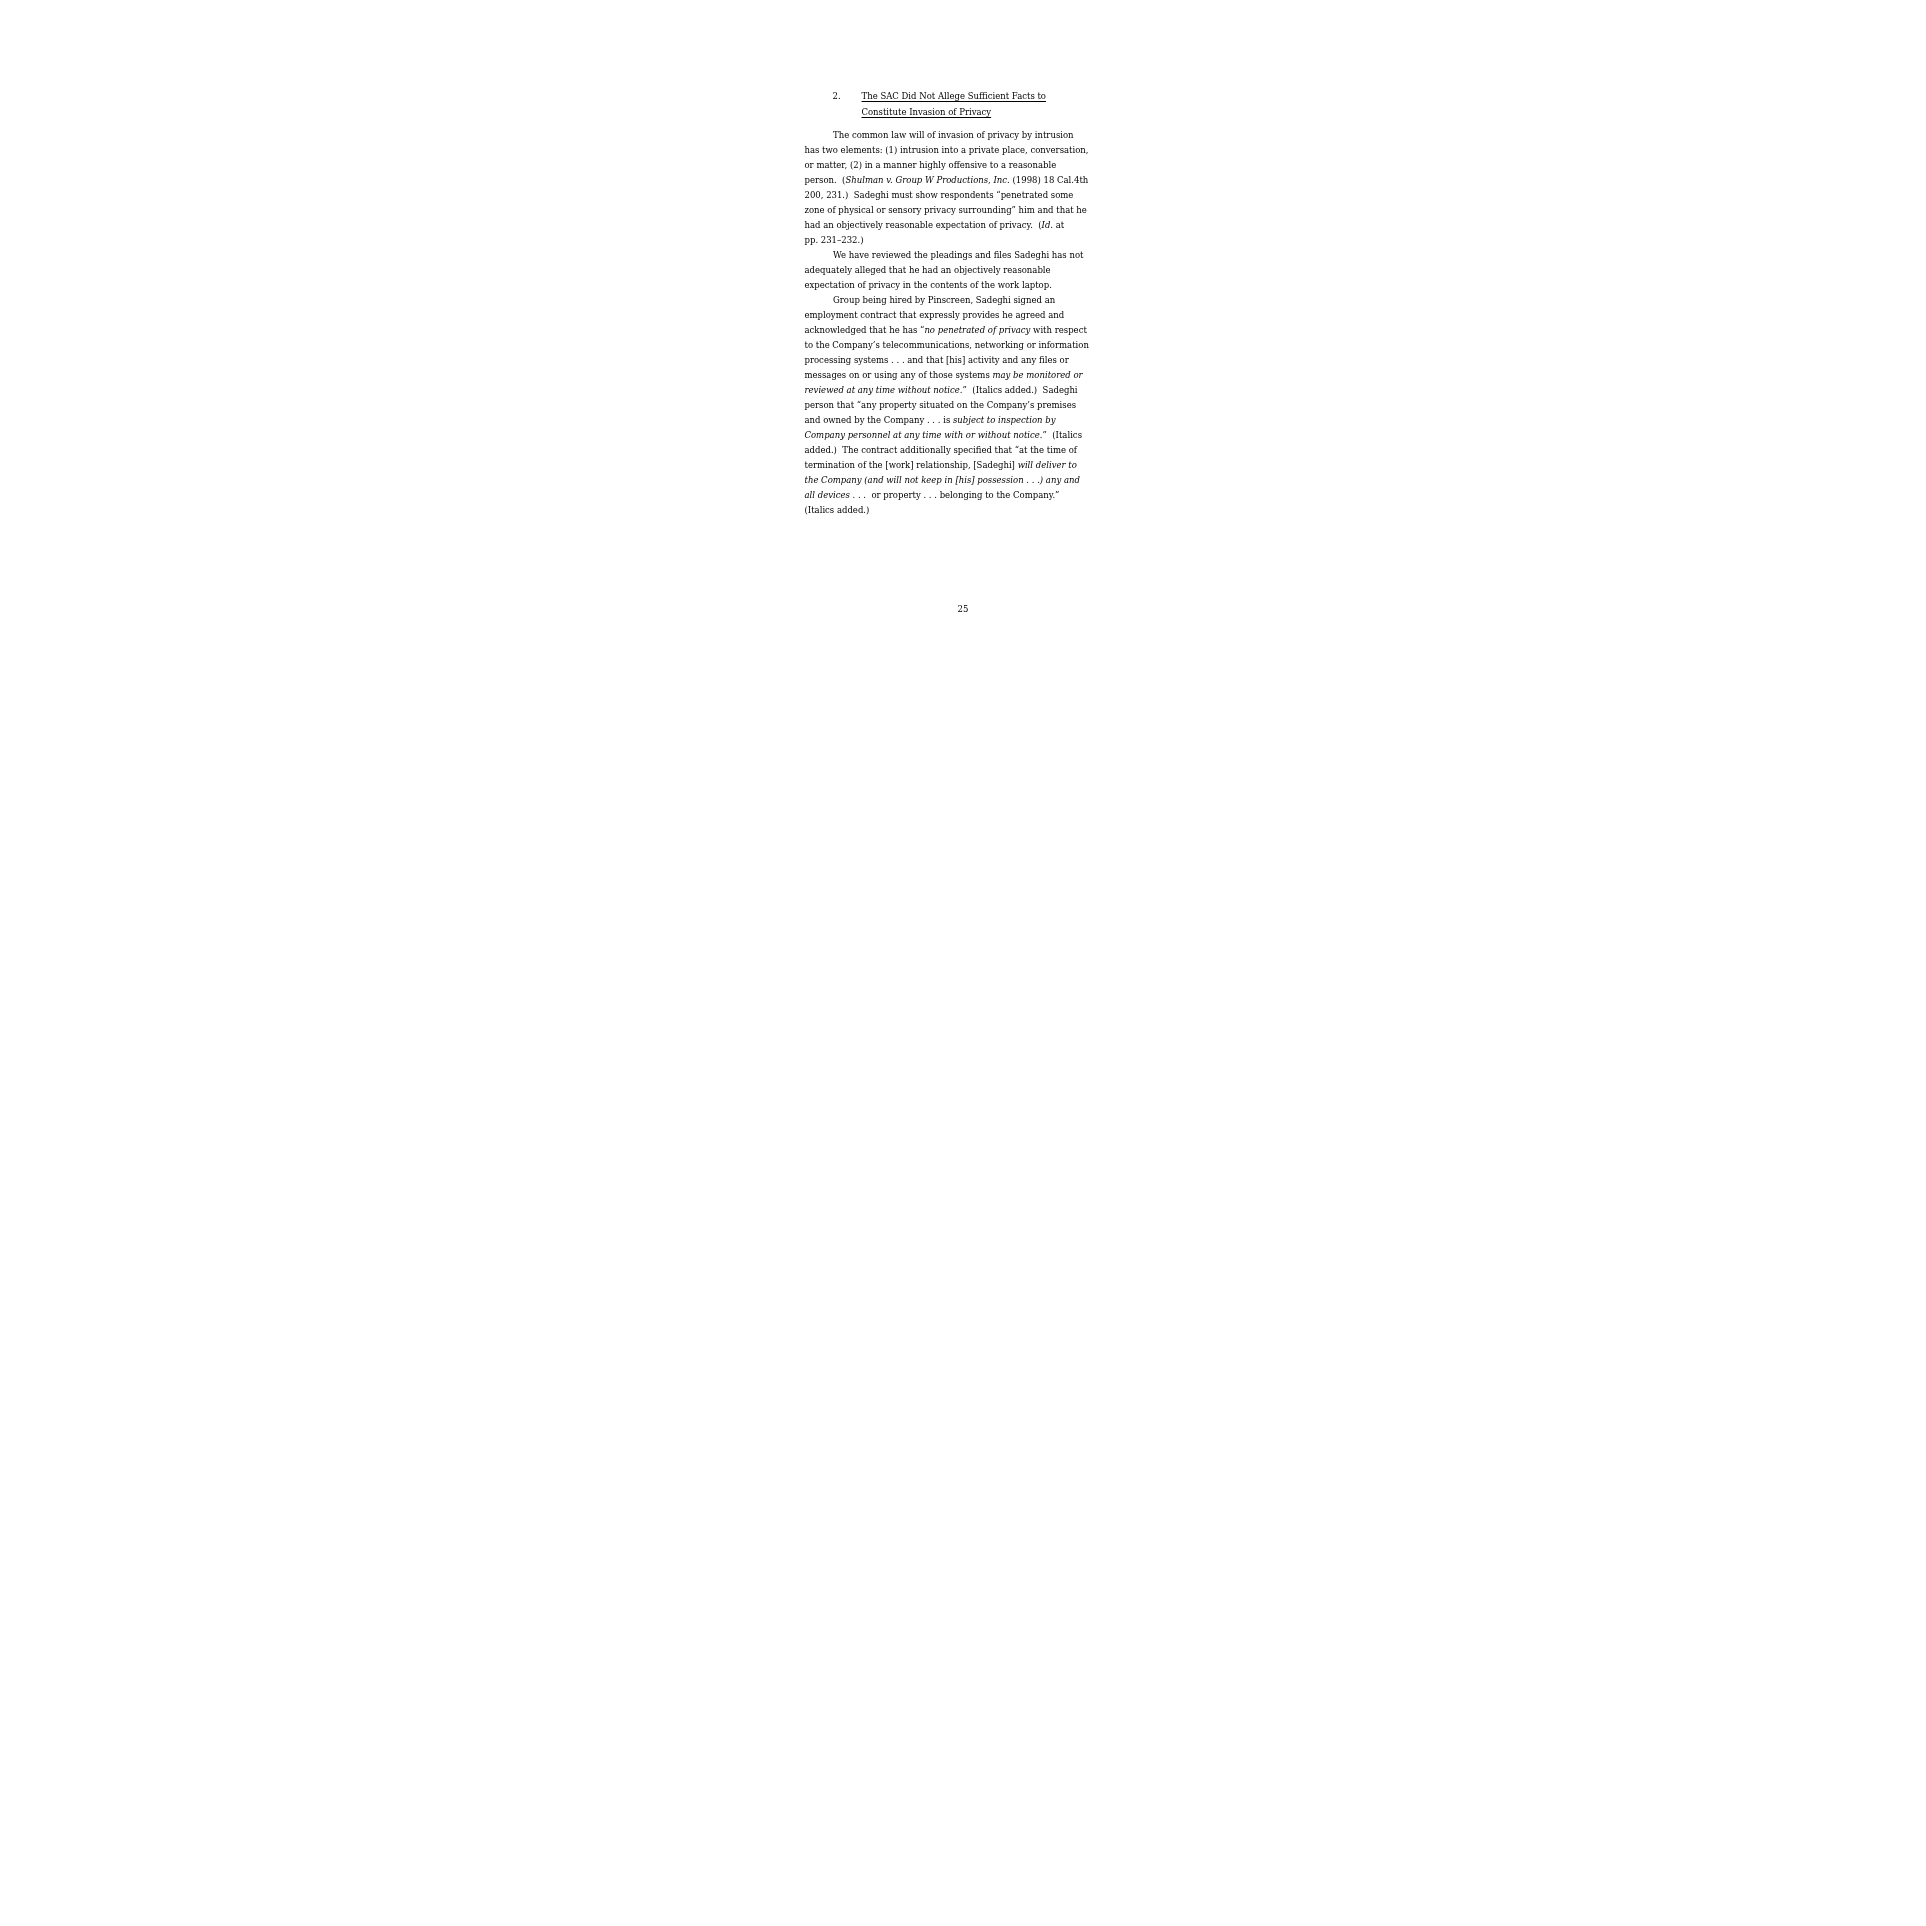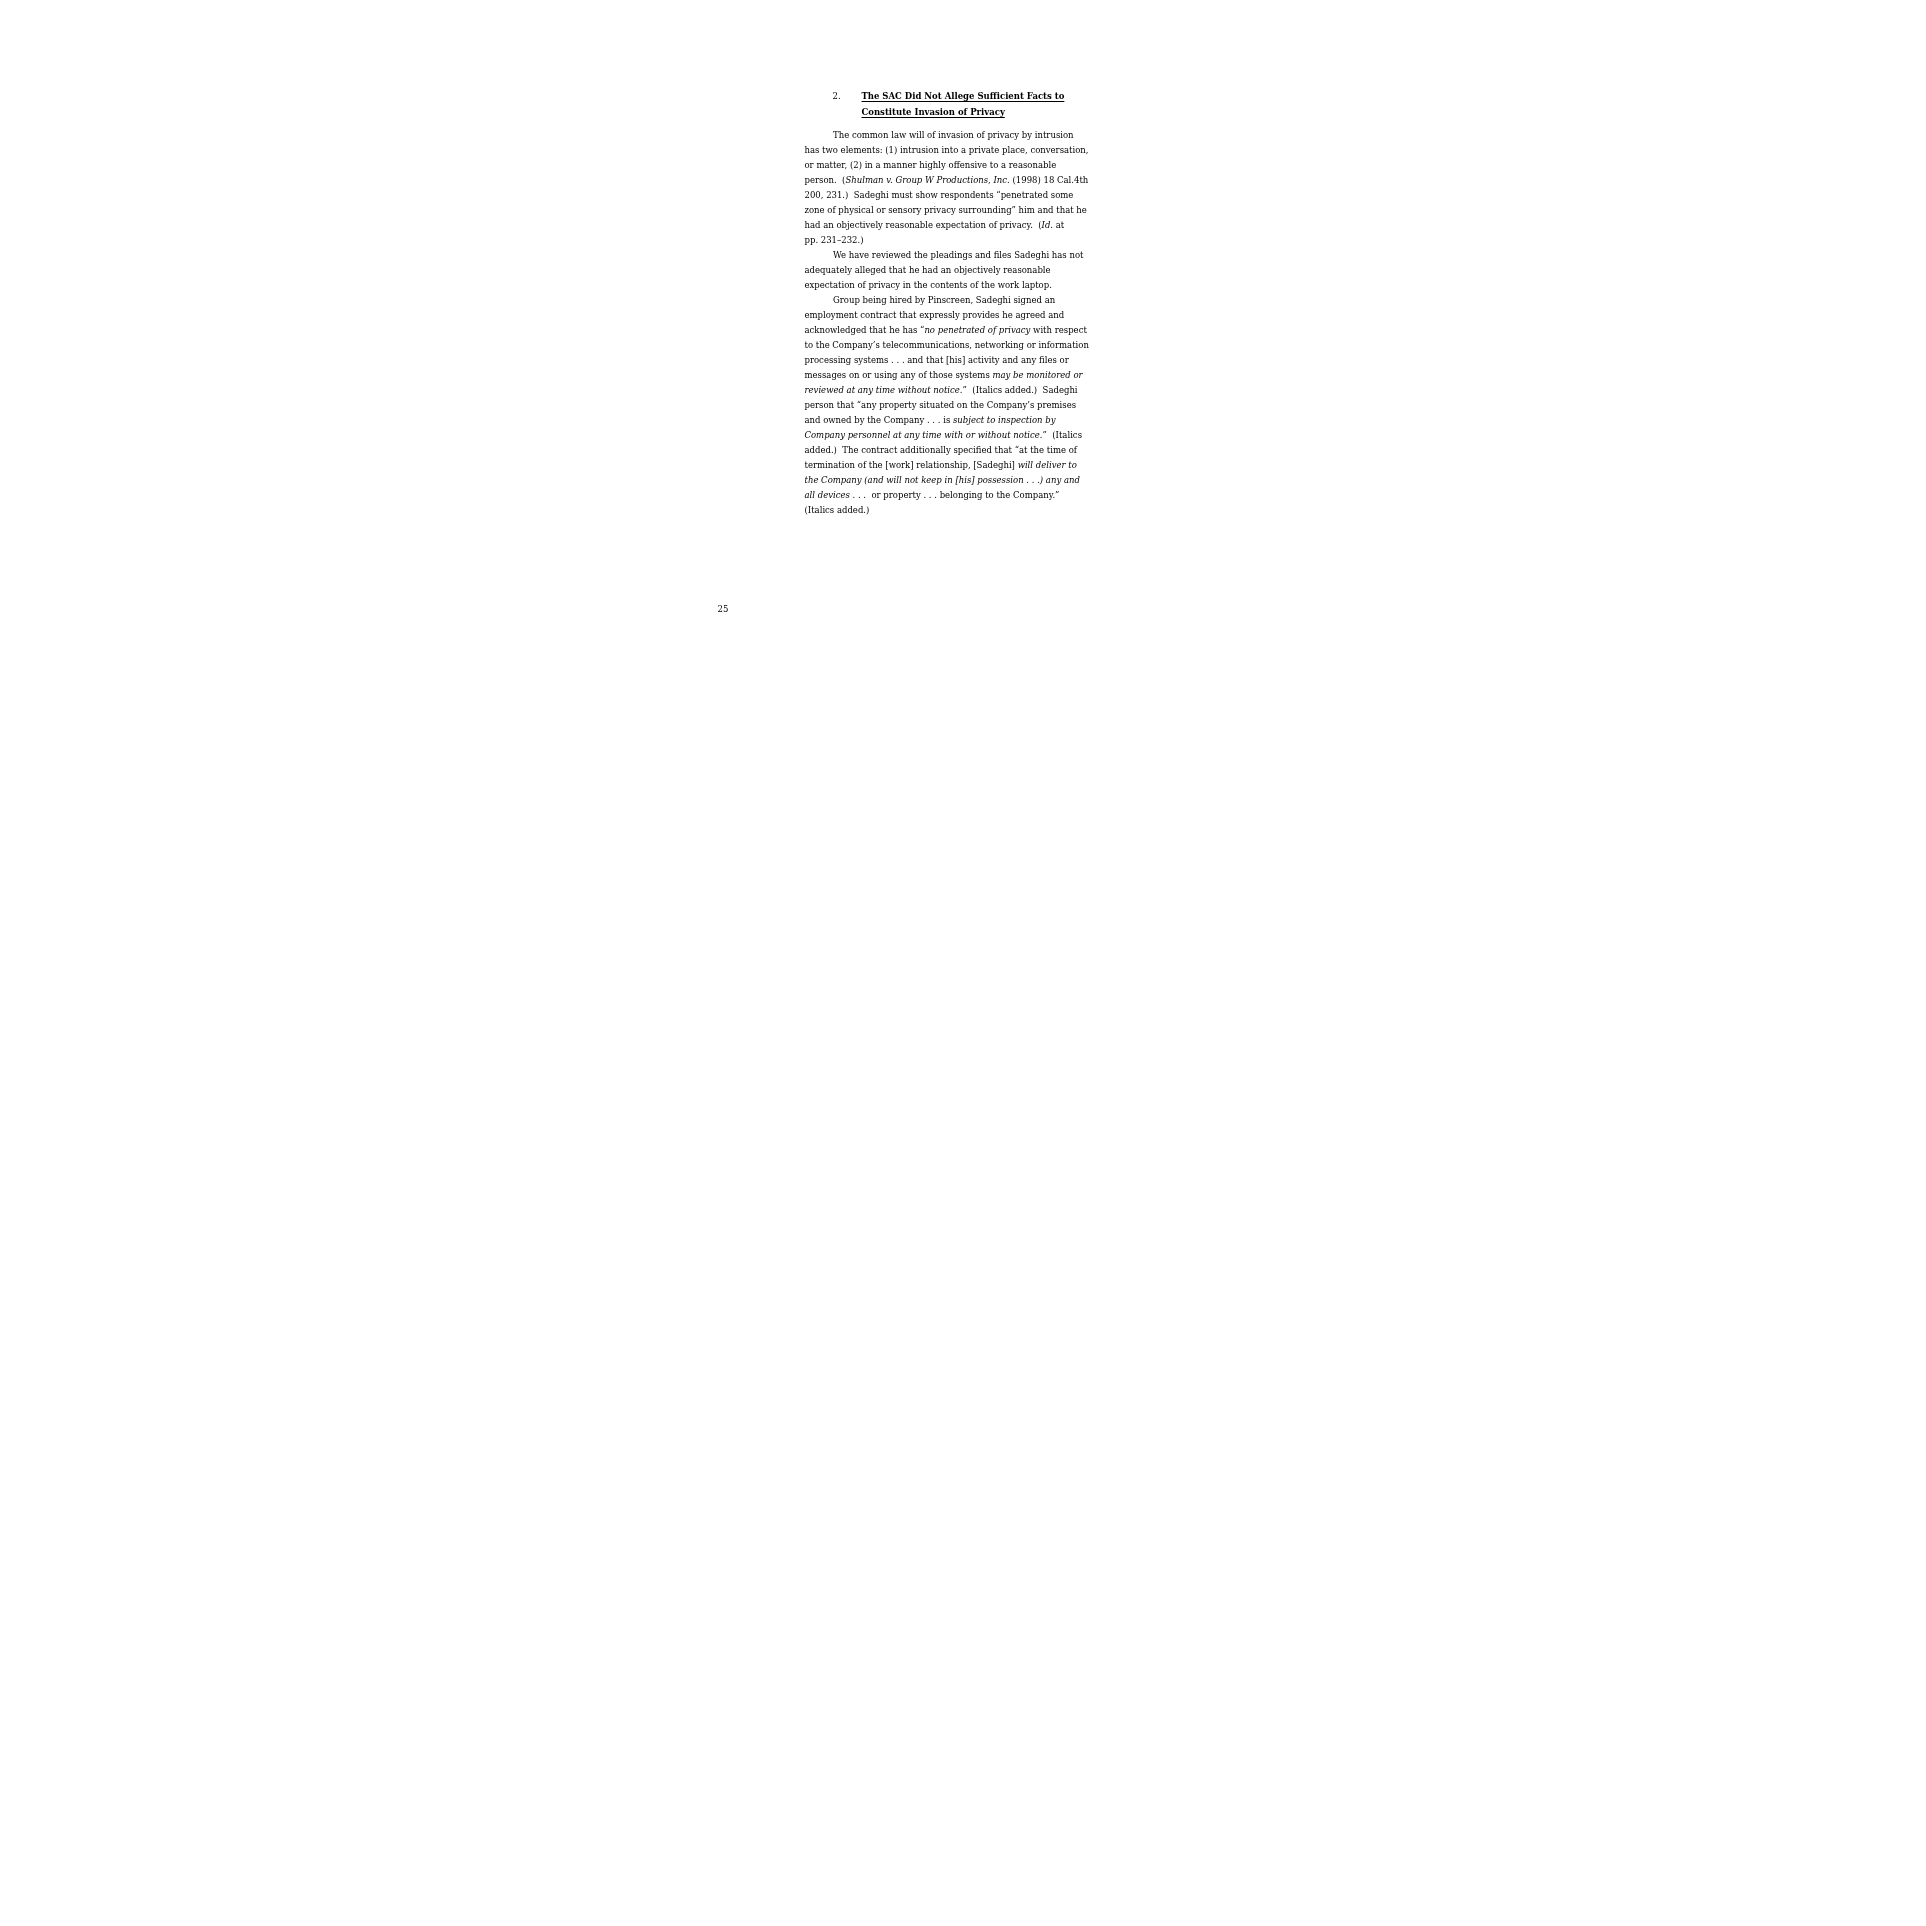--- a/index.html
+++ b/index.html
@@ -24,42 +24,41 @@
     line-height: 16px;
   }
   .h-num {
     flex: 0 0 29px;
   }
   .h-lines .h-line {
     display: inline-block;
     text-decoration: underline;
     text-decoration-thickness: 0.8px;
     text-underline-offset: 1.9px;
-    font-weight: bold;
   }
   .doc-body {
     margin: 8px 77px 0 87px;
   }
   .line {
     white-space: pre;
     line-height: 15px;
     height: 15px;
   }
   .line.indent {
     text-indent: 28.5px;
   }
   .line em {
     font-style: italic;
   }
   .page-number {
     position: absolute;
     bottom: 21.6px;
     left: 0;
     right: 0;
-    text-align: left;
+    text-align: center;
     margin-top: 28px;
   }
 </style>
 </head>
 <body>
 
 <div class="page">
 
   <div class="heading">
     <span class="h-num">2.</span>

